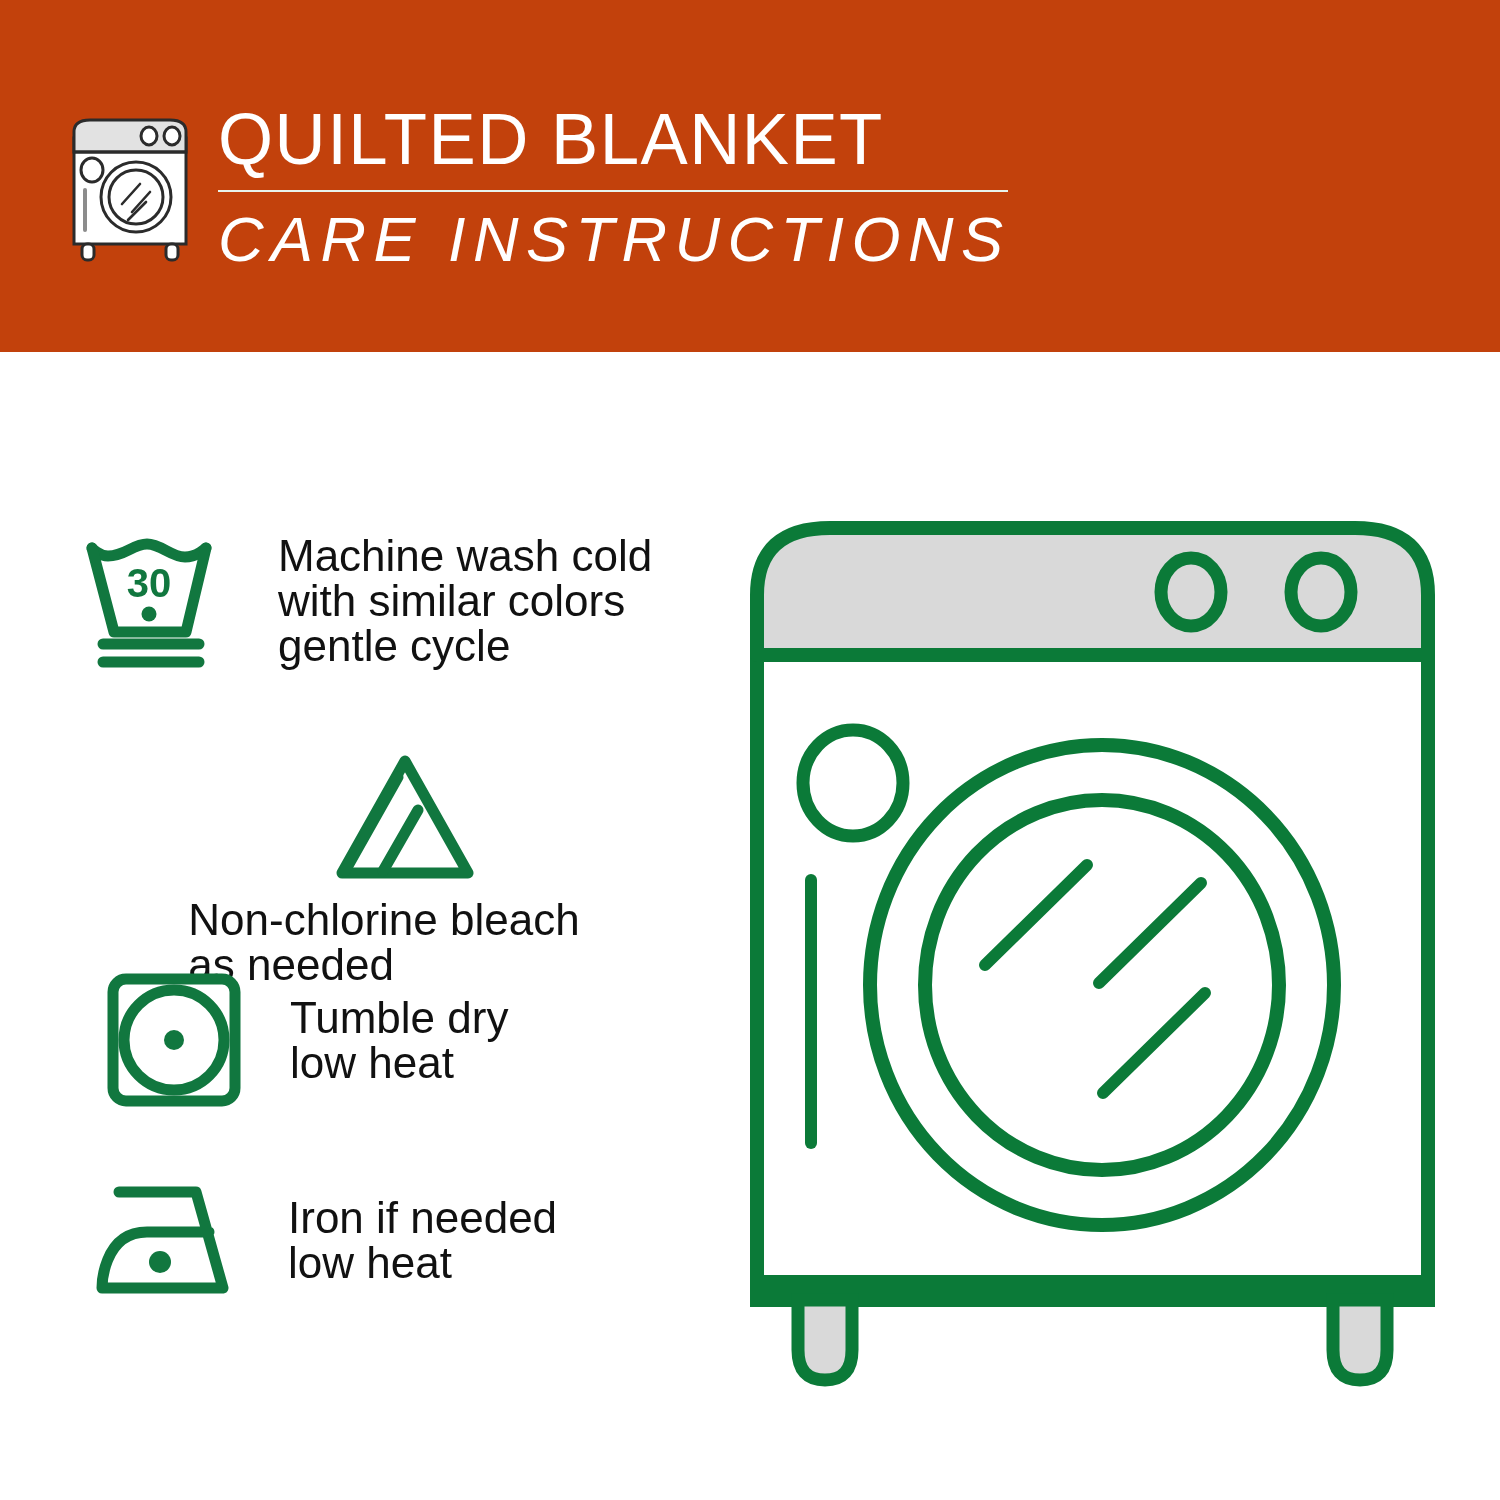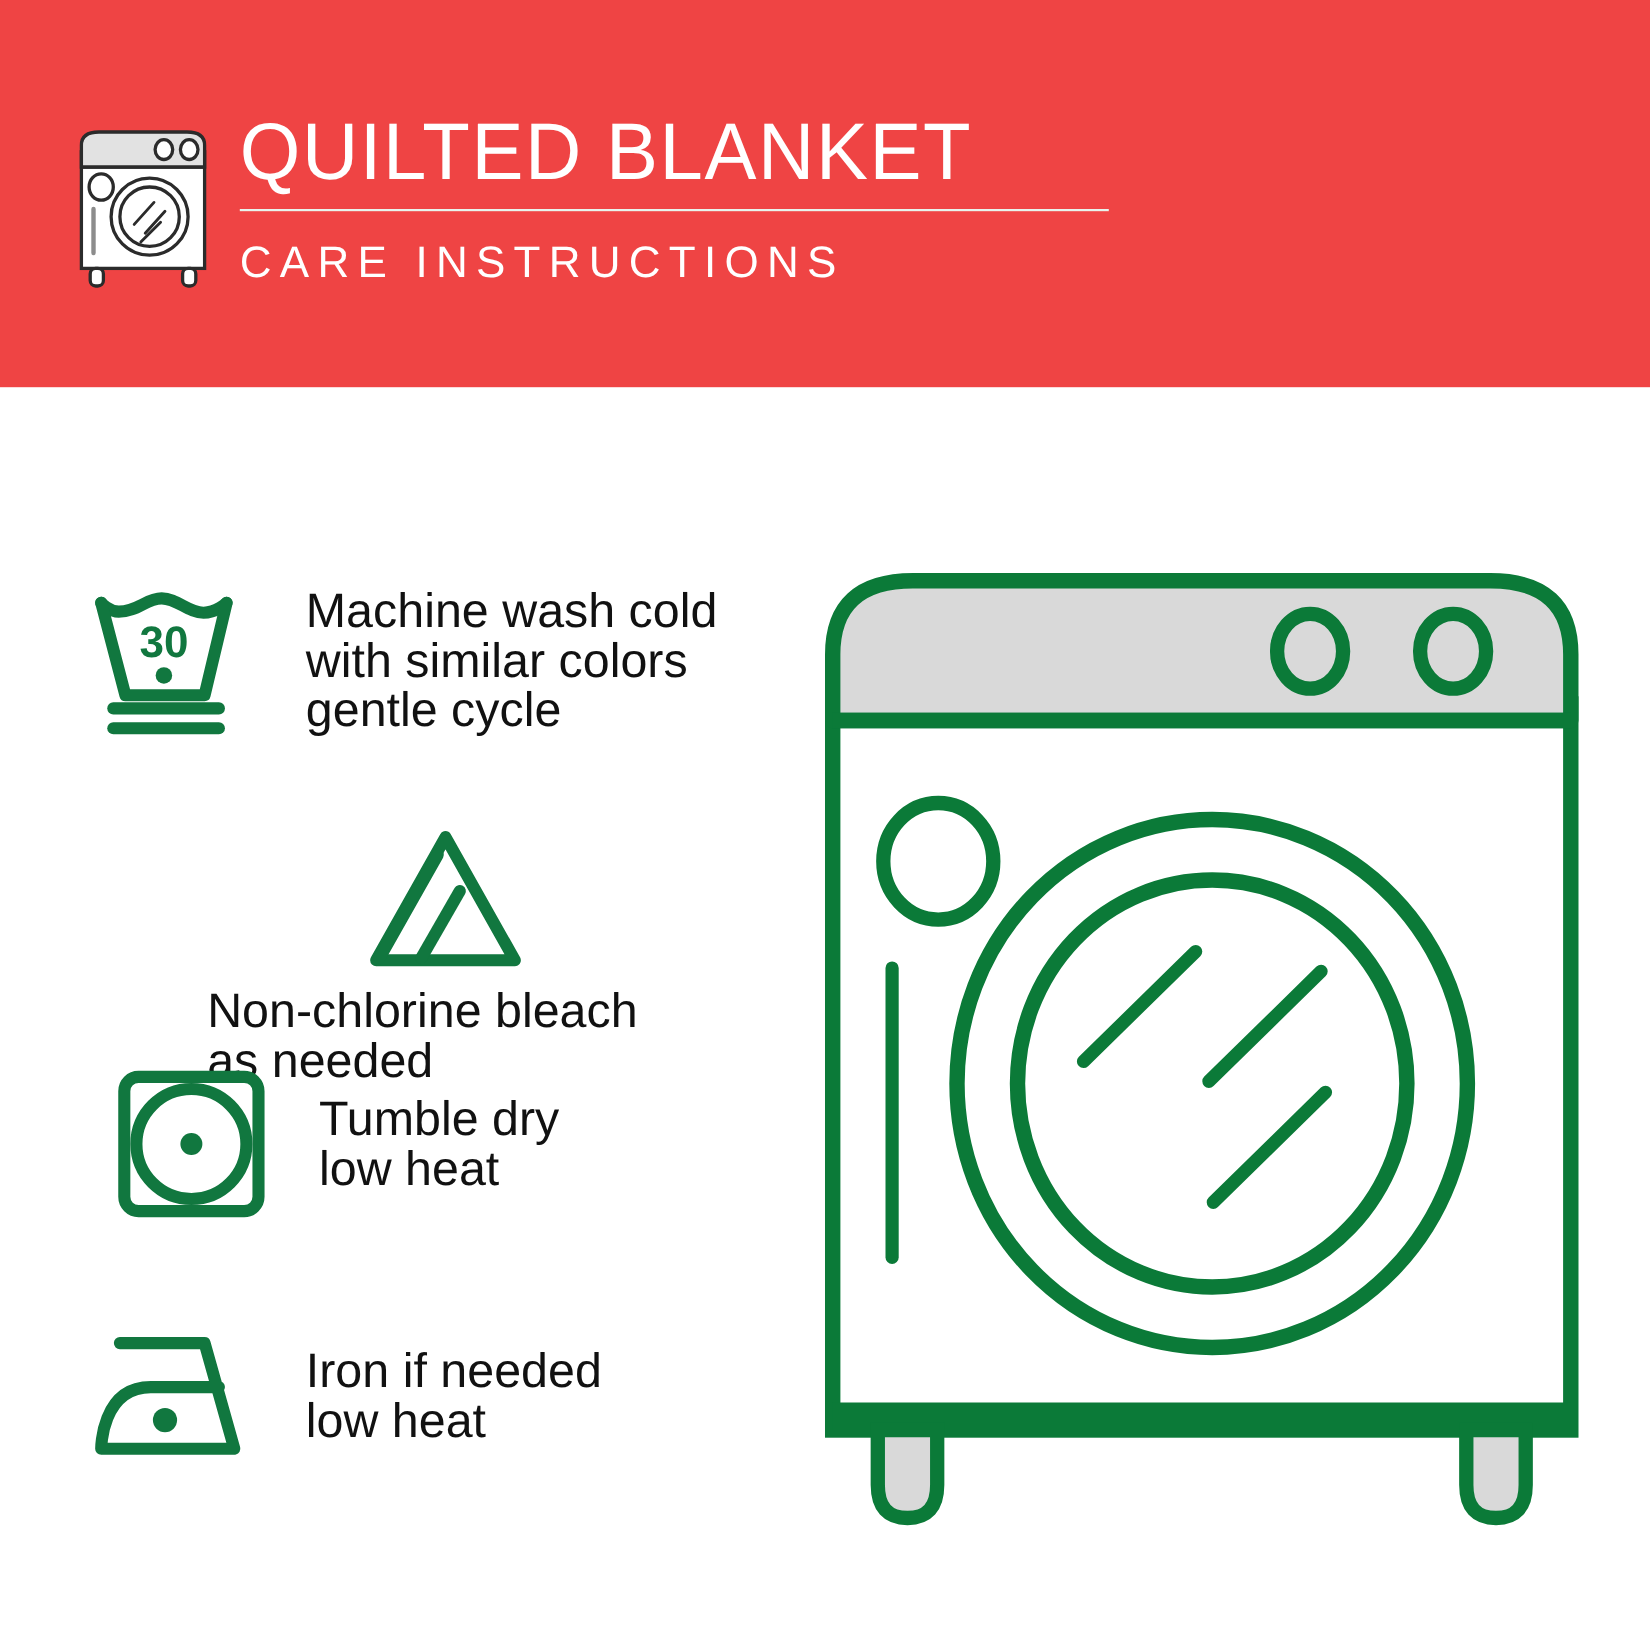--- a/index.html
+++ b/index.html
@@ -15,21 +15,21 @@
     overflow: hidden;
   }
 
   
   .header-band {
     position: absolute;
     left: 0;
     top: 0;
     width: 1500px;
     height: 352px;
-    background: #ef4444;
+    background: #c2410c;
   }
   .header-logo {
     position: absolute;
     left: 60px;
     top: 104px;
     width: 140px;
     height: 160px;
   }
   .header-text-block {
     position: absolute;
@@ -50,47 +50,48 @@
   }
   .title-rule {
     width: 790px;
     height: 2px;
     background: #e8f3ec;
     margin-top: 10px;
     margin-bottom: 12px;
   }
   .title-sub {
     font-family: "Liberation Sans", sans-serif;
-    font-size: 40px;
+    font-size: 63px;
     font-weight: 400;
     color: #ffffff;
     letter-spacing: 7.5px;
     line-height: 70px;
     white-space: nowrap;
+    font-style: italic;
   }
 
   
   .care-list {
     position: absolute;
     left: 0;
     top: 352px;
     width: 740px;
     height: 1340px;
   }
   .care-row {
     position: absolute;
     left: 0;
     width: 740px;
     display: flex;
     align-items: center;
   }
   .care-row-0 { top: 168px; }
   .care-row-1 { top: 385px; flex-direction: column; }
   .care-row-2 { top: 608px; padding-left: 12px; }
-  .care-row-3 { top: 837px; }
+  .care-row-3 { top: 808px; margin-left: 10px; }
 
   .care-icon-wrap {
     width: 180px;
     min-width: 180px;
     height: 160px;
     display: flex;
     align-items: center;
     justify-content: center;
     margin-left: 70px;
   }

